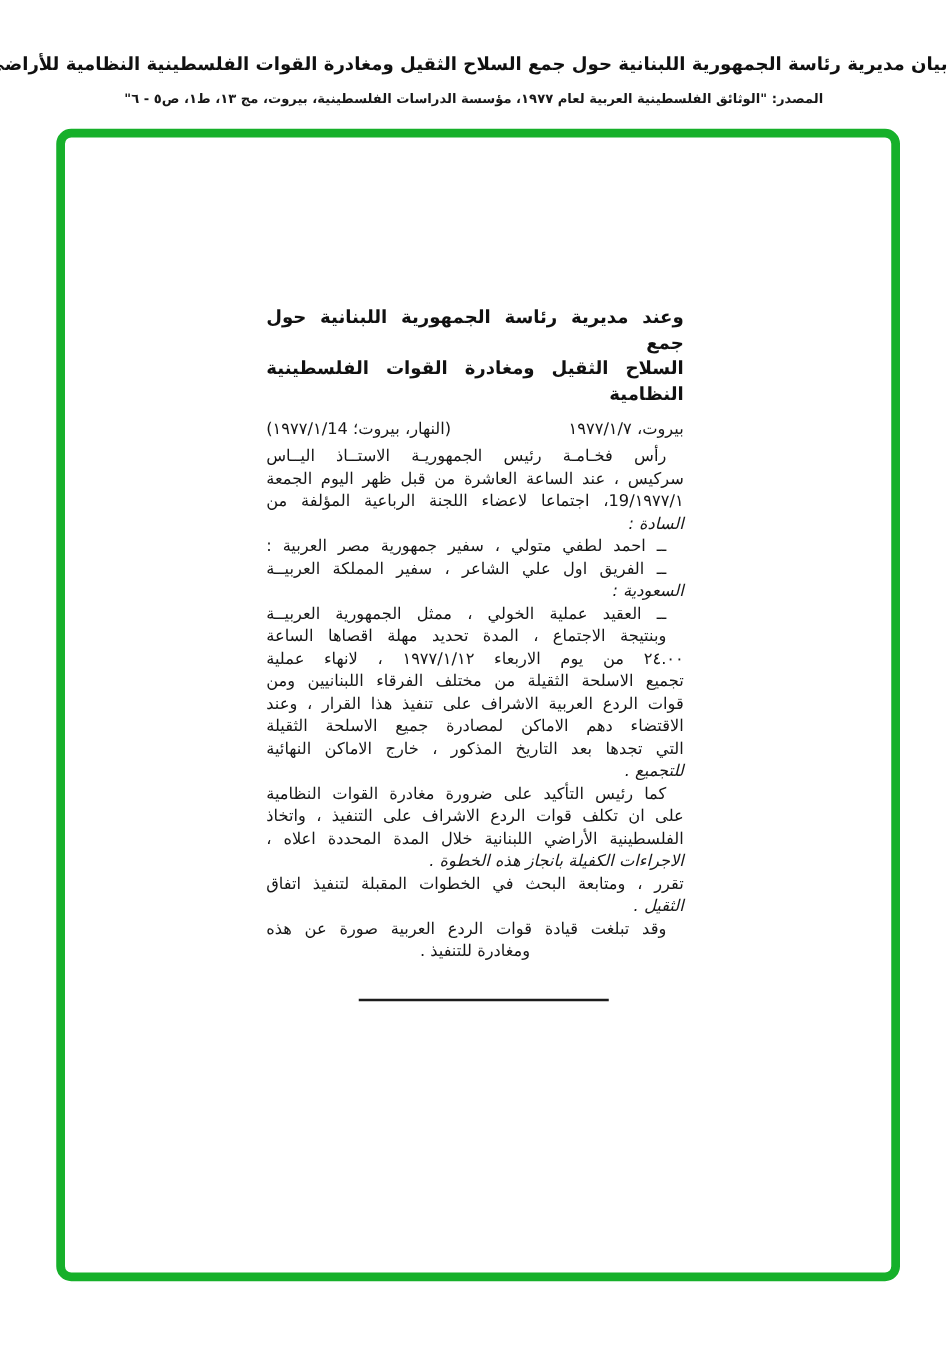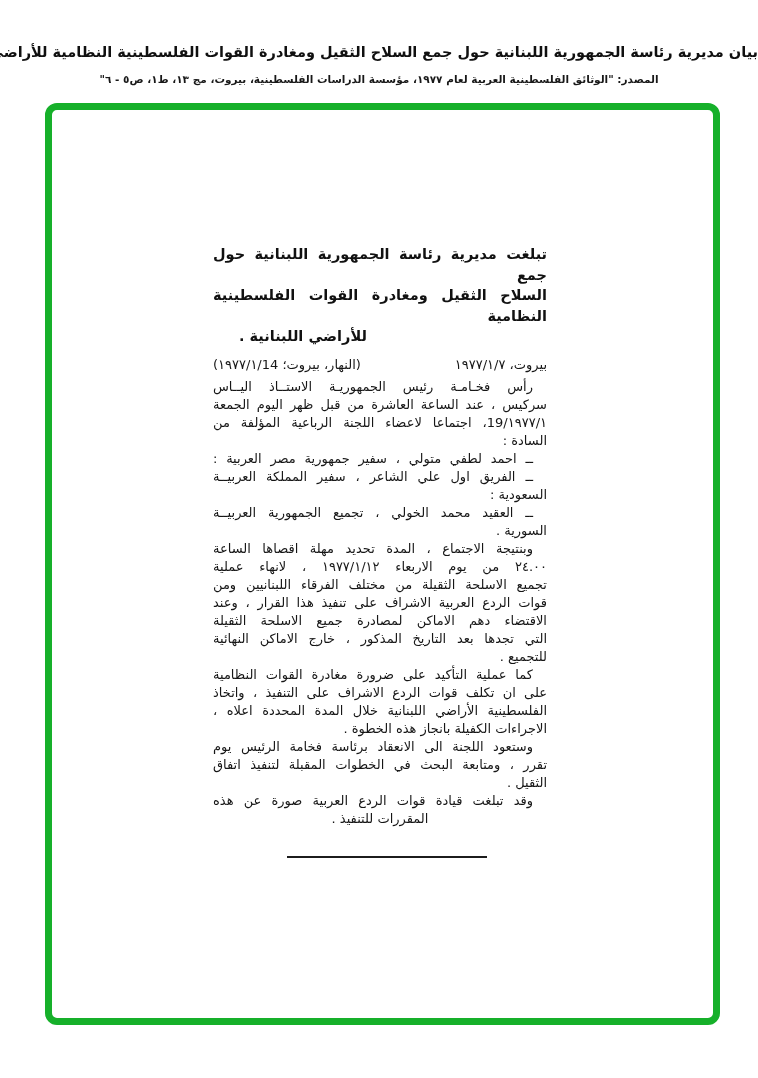--- a/index.html
+++ b/index.html
@@ -19,21 +19,21 @@
     position:absolute;left:45px;top:103px;width:661px;height:908px;
     border:7px solid #16b02a;border-radius:12px;background:#ffffff;
   }
   .doc{
     position:absolute;left:161px;top:134px;width:334px;
     direction:rtl;unicode-bidi:embed;color:#161616;
   }
   .title-block .line{font-size:14.5px;line-height:20.5px;font-weight:bold;color:#111;}
   .body-block .line{font-size:13px;line-height:18px;}
   .al-j{text-align:justify;text-align-last:justify;}
-  .al-r{text-align:right;}
+  .al-r{text-align:right;font-style:italic;}
   .al-l{text-align:left;padding-left:26px;}
   .al-c{text-align:center;}
   .indent{padding-right:14px;}
   .date-row{
     display:flex;justify-content:space-between;align-items:baseline;
     font-size:13px;line-height:18px;margin:9px 0 4px 0;
   }
   .end-rule{
     width:200px;height:0;border-top:2px solid #1c1c1c;
     margin:28px 60px 0 auto;
@@ -43,55 +43,52 @@
 <body style="color: rgb(22, 22, 22);">
 
 <div class="hdr-title">بيان مديرية رئاسة الجمهورية اللبنانية حول جمع السلاح الثقيل ومغادرة القوات الفلسطينية النظامية للأراضي اللبنانية</div>
 <div class="hdr-source">المصدر:  "الوثائق الفلسطينية العربية لعام ١٩٧٧، مؤسسة الدراسات الفلسطينية، بيروت، مج ١٣، ط١، ص٥ - ٦"</div>
 
 <div class="frame" style="border-color: rgb(22, 176, 42);">
   <div class="doc">
 
     <div class="title-block">
 
-    <div class="line al-j">تبلغت مديرية رئاسة الجمهورية اللبنانية حول جمع</div>
+    <div class="line al-j">وعند مديرية رئاسة الجمهورية اللبنانية حول جمع</div>
         <div class="line al-j">السلاح الثقيل ومغادرة القوات الفلسطينية النظامية</div>
-        <div class="line al-l">للأراضي اللبنانية .</div>
       </div>
 
     <div class="date-row">
       <span>بيروت، ١٩٧٧/١/٧</span>
       <span>(النهار، بيروت؛ ١٩٧٧/١/14)</span>
     </div>
 
     <div class="body-block">
 
     <div class="line al-j indent">رأس فخـامـة رئيس الجمهوريـة الاستــاذ اليــاس</div>
         <div class="line al-j">سركيس ، عند الساعة العاشرة من قبل ظهر اليوم الجمعة</div>
         <div class="line al-j">١٩٧٧/١/19، اجتماعا لاعضاء اللجنة الرباعية المؤلفة من</div>
         <div class="line al-r">السادة :</div>
         <div class="line al-j indent">ــ احمد لطفي متولي ، سفير جمهورية مصر العربية :</div>
         <div class="line al-j indent">ــ الفريق اول علي الشاعر ، سفير المملكة العربيــة</div>
         <div class="line al-r">السعودية :</div>
-        <div class="line al-j indent">ــ العقيد محمد الخولي ، تجميع الجمهورية العربيــة</div>
-        <div class="line al-r">السورية .</div>
+        <div class="line al-j indent">ــ العقيد عملية الخولي ، ممثل الجمهورية العربيــة</div>
         <div class="line al-j indent">وبنتيجة الاجتماع ، المدة تحديد مهلة اقصاها الساعة</div>
         <div class="line al-j">٢٤.٠٠ من يوم الاربعاء ١٩٧٧/١/١٢ ، لانهاء عملية</div>
         <div class="line al-j">تجميع الاسلحة الثقيلة من مختلف الفرقاء اللبنانيين ومن</div>
         <div class="line al-j">قوات الردع العربية الاشراف على تنفيذ هذا القرار ، وعند</div>
         <div class="line al-j">الاقتضاء دهم الاماكن لمصادرة جميع الاسلحة الثقيلة</div>
         <div class="line al-j">التي تجدها بعد التاريخ المذكور ، خارج الاماكن النهائية</div>
         <div class="line al-r">للتجميع .</div>
-        <div class="line al-j indent">كما عملية التأكيد على ضرورة مغادرة القوات النظامية</div>
+        <div class="line al-j indent">كما رئيس التأكيد على ضرورة مغادرة القوات النظامية</div>
         <div class="line al-j">على ان تكلف قوات الردع الاشراف على التنفيذ ، واتخاذ</div>
         <div class="line al-j">الفلسطينية الأراضي اللبنانية خلال المدة المحددة اعلاه ،</div>
         <div class="line al-r">الاجراءات الكفيلة بانجاز هذه الخطوة .</div>
-        <div class="line al-j indent">وستعود اللجنة الى الانعقاد برئاسة فخامة الرئيس يوم</div>
         <div class="line al-j">تقرر ، ومتابعة البحث في الخطوات المقبلة لتنفيذ اتفاق</div>
         <div class="line al-r">الثقيل .</div>
         <div class="line al-j indent">وقد تبلغت قيادة قوات الردع العربية صورة عن هذه</div>
-        <div class="line al-c">المقررات للتنفيذ .</div>
+        <div class="line al-c">ومغادرة للتنفيذ .</div>
       </div>
 
     <div class="end-rule"></div>
 
   </div>
 </div>
 
 </body></html>

